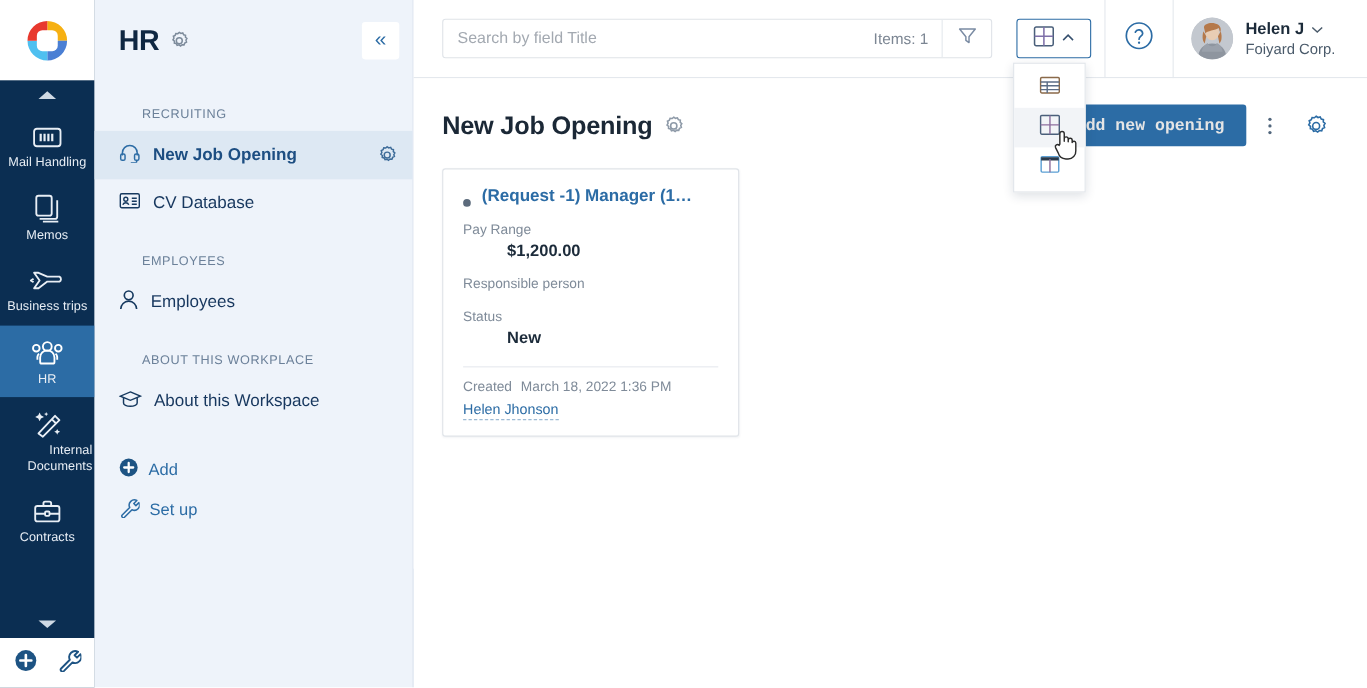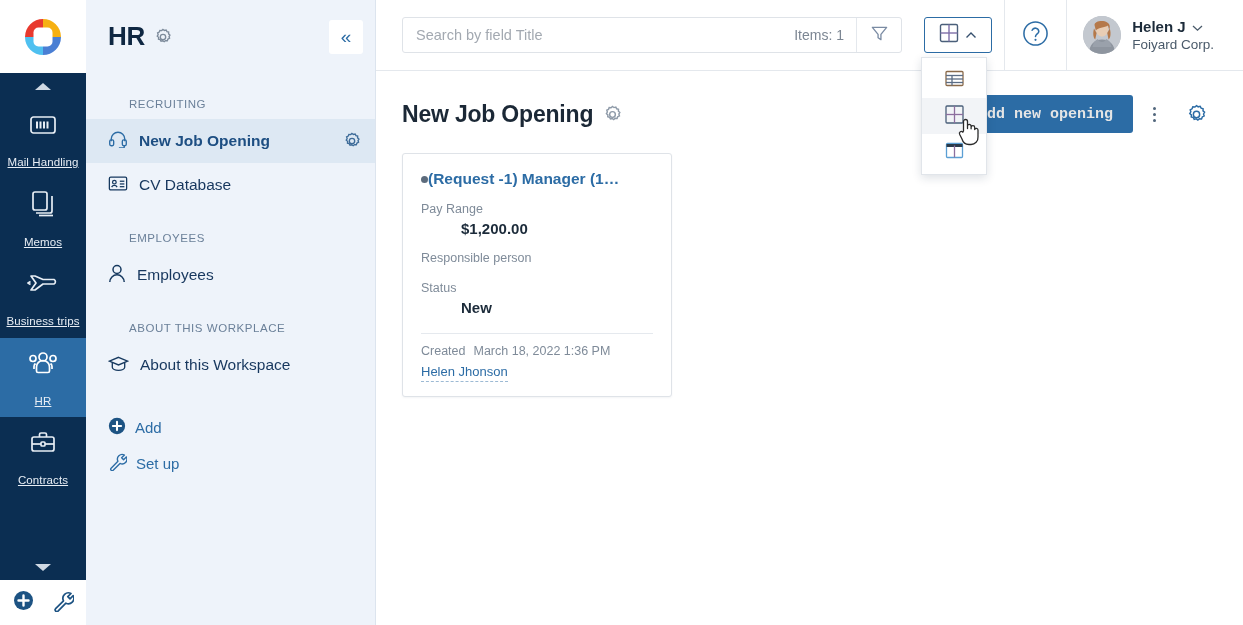--- a/index.html
+++ b/index.html
@@ -35,22 +35,22 @@
   .caret-down { border-top: 7px solid #cfd9e4; }
   .rail-items { width: 86px; flex: 1 1 auto; display: flex; flex-direction: column; }
   .rail-item {
     width: 86px; display: flex; flex-direction: column;
     align-items: center; justify-content: center;
     padding: 8px 2px 9px; cursor: pointer;
   }
   .rail-item.active { background: #2c6ca5; }
   .rail-item .ri-ico { height: 30px; display: flex; align-items: flex-end; }
   .rail-item .ri-label {
-    margin-top: 19px; color: #e8eef5; font-size: 11.5px; line-height: 13.5px;
-    text-align: right; letter-spacing: .1px; text-decoration: underline;
+    margin-top: 5px; color: #e8eef5; font-size: 11.5px; line-height: 13.5px;
+    text-align: right; letter-spacing: .1px;
   }
   .rail-bottom {
     width: 86px; height: 45px; background: #fff; flex: 0 0 45px;
     display: flex; align-items: center; justify-content: center; gap: 18px;
   }
 
   
   .side {
     width: 290px; flex: 0 0 290px; height: 625px;
     background: #eef3fa; border-right: 1px solid #dce4ee;
@@ -162,21 +162,21 @@
   }
   .kebab-dot { width: 3px; height: 3px; border-radius: 50%; background: #51667c; margin: 1.5px 0; }
 
   
   .card-area { padding: 22px 26px 0 26px; }
   .card {
     width: 270px; border: 1px solid #dfe3e8; border-radius: 3px;
     background: #fff; padding: 16px 18px 14px;
     box-shadow: 0 1px 2px rgba(20,40,70,.05);
   }
-  .card-title-row { display: flex; align-items: center; }
+  .card-title-row { display: flex; align-items: flex-end; gap: 10px; }
   .card-dot { width: 7px; height: 7px; border-radius: 50%; background: #5c6b7c; flex: 0 0 7px; }
   .card-title {
     font-size: 15.5px; font-weight: bold; color: #2c6ca5;
     white-space: nowrap; overflow: hidden; text-overflow: ellipsis; cursor: pointer;
   }
   .fld-label { font-size: 12.5px; color: #7f8b99; margin-top: 14px; }
   .fld-value { font-size: 15px; color: #1c2b3a; margin-top: 4px; font-weight: bold; margin-left: 40px; }
   .fld-value.empty { height: 2px; margin-top: 0; }
   .card-sep { height: 1px; background: #e5e9ee; margin: 17px 0 10px; }
   .created-row { font-size: 12.5px; color: #7f8b99; display: flex; gap: 8px; }
@@ -254,20 +254,32 @@
             <circle cx="7" cy="8.5" r="3"></circle>
             <circle cx="27" cy="8.5" r="3"></circle>
             <path d="M10.5 21 L10.5 17 A6.5 6.5 0 0 1 23.5 17 L23.5 21 A1.5 1.5 0 0 1 22 22.5 L12 22.5 A1.5 1.5 0 0 1 10.5 21 Z"></path>
             <path d="M8 19 L8 16.5 A4.5 4.5 0 0 1 9.5 13.5"></path>
             <path d="M26 19 L26 16.5 A4.5 4.5 0 0 0 24.5 13.5"></path>
           </svg>
         </span>
         <span class="ri-label">HR</span>
       </div>
 
+      <div class="rail-item">
+        <span class="ri-ico">
+          <svg width="30" height="28" viewBox="0 0 30 28" fill="none" stroke="#e8eef5" stroke-width="1.7" stroke-linejoin="round">
+            <path d="M7 23 L22 7 L26 11 L11 26 Z"></path>
+            <path d="M19 10 L23 14"></path>
+            <path d="M8 4 l1.2 2.6 L12 8 l-2.8 1.4 L8 12 l-1.2-2.6 L4 8 l2.8-1.4 Z" fill="#e8eef5" stroke="none"></path>
+            <path d="M24 19 l.8 1.7 1.9.9 -1.9.9 -.8 1.7 -.8-1.7 -1.9-.9 1.9-.9 Z" fill="#e8eef5" stroke="none"></path>
+            <path d="M14 3.5 l.6 1.3 1.4.6 -1.4.6 -.6 1.3 -.6-1.3 -1.4-.6 1.4-.6 Z" fill="#e8eef5" stroke="none"></path>
+          </svg>
+        </span>
+        <span class="ri-label">Internal Documents</span>
+      </div>
 
       <div class="rail-item">
         <span class="ri-ico">
           <svg width="30" height="26" viewBox="0 0 30 26" fill="none" stroke="#e8eef5" stroke-width="1.7">
             <rect x="4" y="8" width="22" height="14" rx="2"></rect>
             <path d="M11.5 8 L11.5 5.5 A1.5 1.5 0 0 1 13 4 L17 4 A1.5 1.5 0 0 1 18.5 5.5 L18.5 8"></path>
             <line x1="4" y1="15" x2="26" y2="15"></line>
             <rect x="13" y="13" width="4" height="4" rx="1" fill="#0b2e52"></rect>
           </svg>
         </span>

